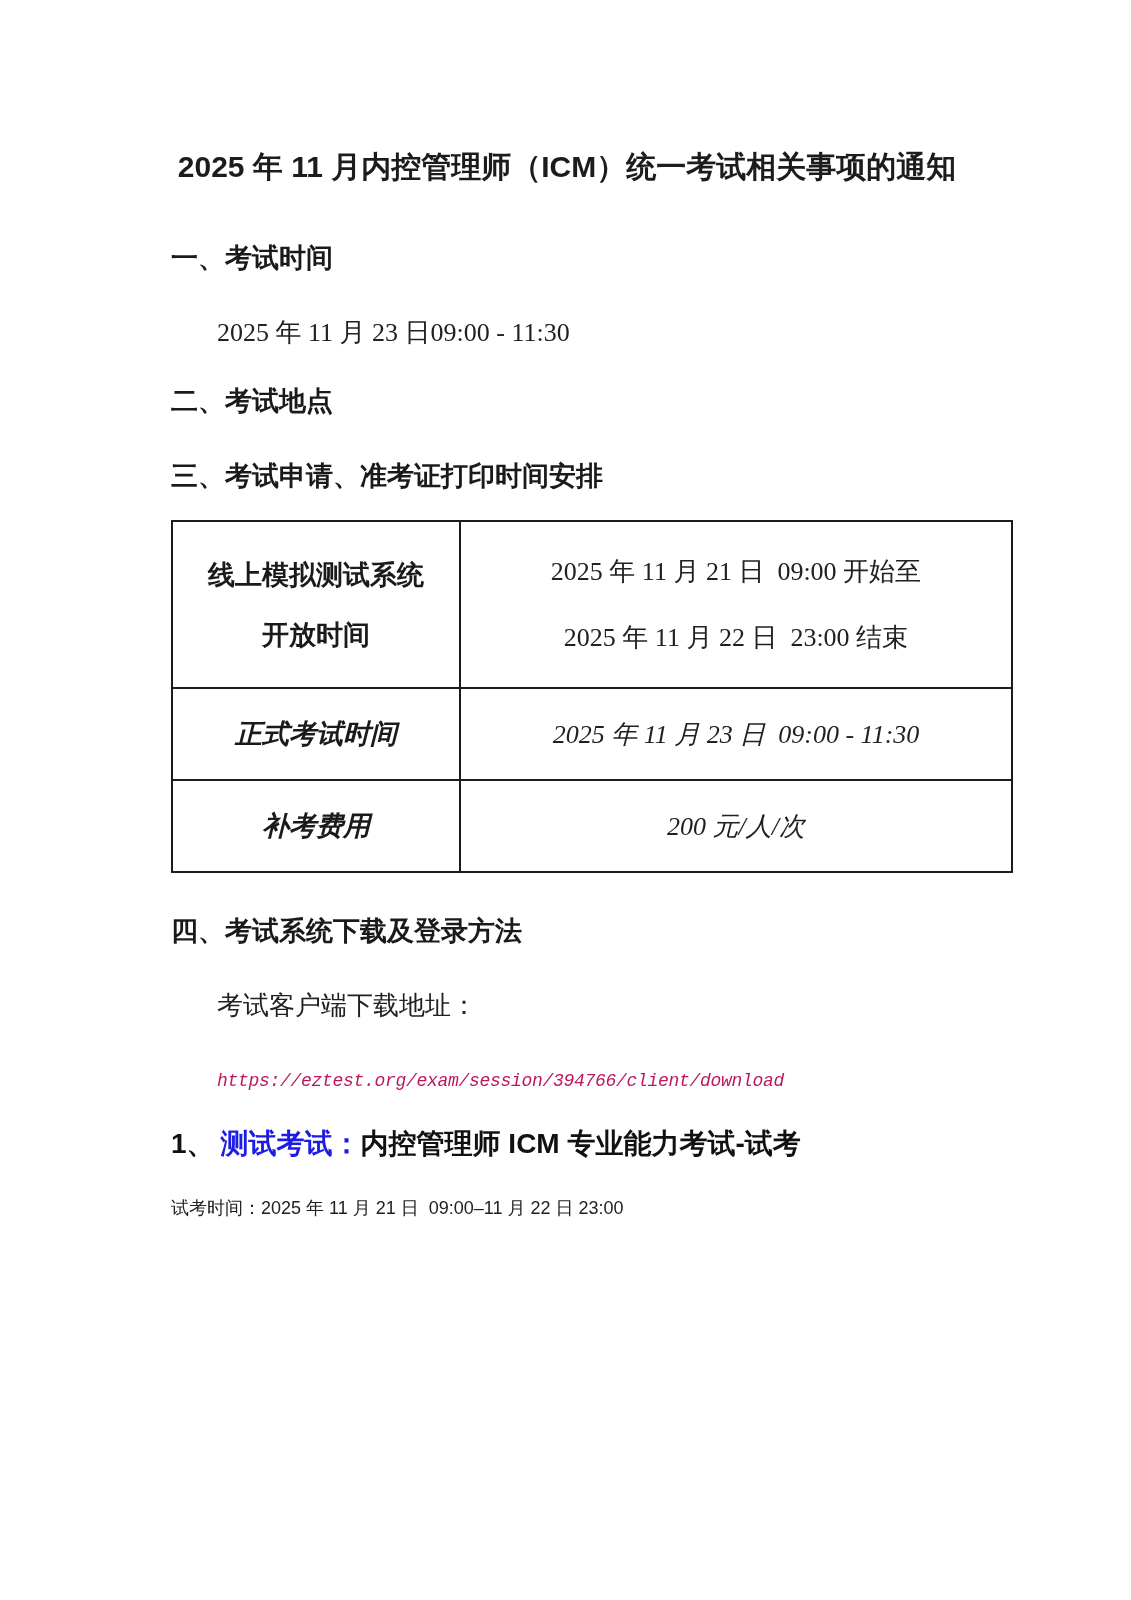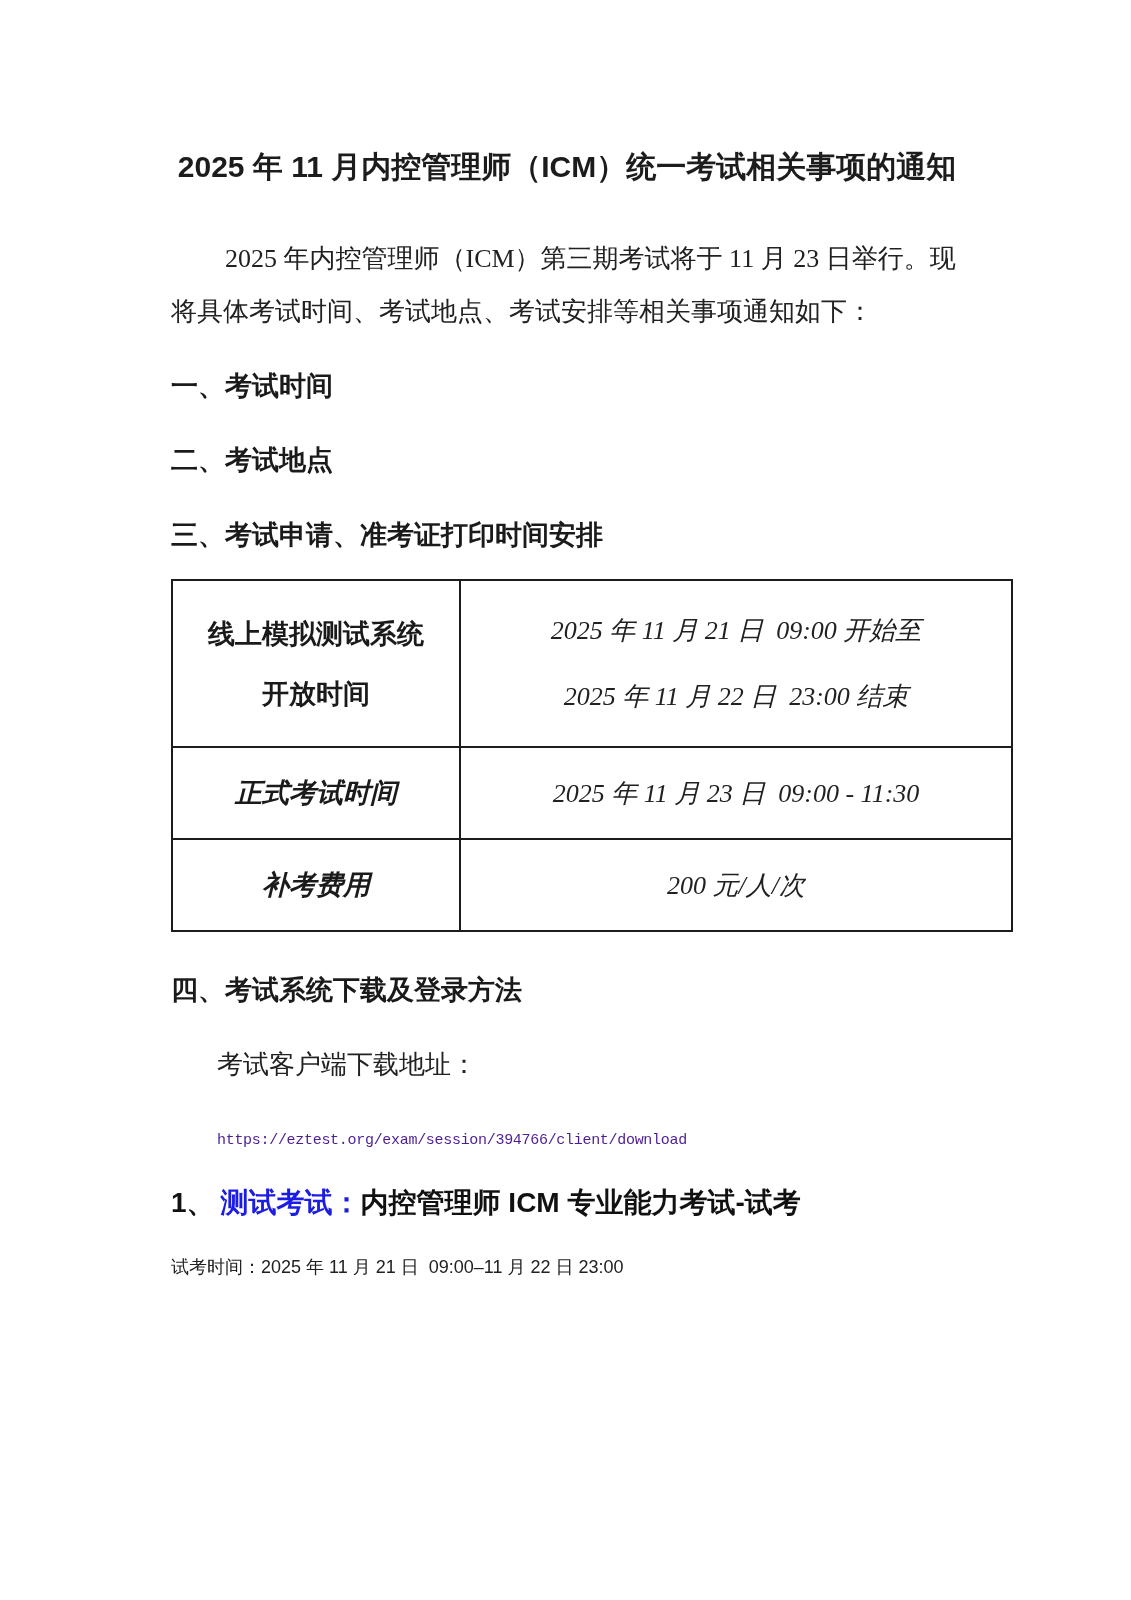--- a/index.html
+++ b/index.html
@@ -41,52 +41,49 @@
   }
   td.lab {
     width:288px;
     font-weight:bold; font-size:27px; color:#1a1a1a;
     font-family:"Liberation Serif","DejaVu Serif",serif;
   }
   td.val { width:552px; font-size:26px; color:#212121; }
   tr.row-tall td { height:167px; }
   tr.row-std td { height:92px;font-style:italic; }
   .lab-line { line-height:60px; }
-  .val-line { line-height:66px;font-style:italic; }
+  .val-line { line-height:66px; }
   .pre { white-space:pre-wrap; }
 
   .url-line {
     font-family:"Liberation Mono","DejaVu Sans Mono",monospace;
-    font-size:15px; line-height:53px; color:#4c1d95;
-    text-indent:46px; letter-spacing:-0.3px;
+    font-size:18px; line-height:53px; color:#be185d;
+    text-indent:46px; letter-spacing:-0.3px;font-style:italic;
   }
 
   .trial-heading {
     font-family:"Liberation Sans","DejaVu Sans",sans-serif;
     font-weight:bold; font-size:28px; line-height:42px; color:#111111;
   }
   .trial-heading .blue { color:#1c1ce4;margin-left:6px; }
   .trial-time {
     font-family:"Liberation Sans","DejaVu Sans",sans-serif;
     font-size:18px; line-height:42px; color:#212121;
   }
 </style>
 </head>
 <body>
 
 <div class="page">
 
   <div class="doc-title">2025 年 11 月内控管理师（ICM）统一考试相关事项的通知</div>
 
-  <div class="intro mb22">
-    <div class="body-line intro-l1">2025 年内控管理师（ICM）第三期考试将于 11 月 23 日举行。现</div>
-    <div class="body-line">将具体考试时间、考试地点、考试安排等相关事项通知如下：</div>
-  </div>
 
   <div class="sec-heading mb21">一、考试时间</div>
+  <div class="body-line content-indent mb16">2025 年 11 月 23 日09:00 - 11:30</div>
 
   <div class="sec-heading mb22">二、考试地点</div>
 
   <div class="sec-heading mb17">三、考试申请、准考证打印时间安排</div>
 
   <table class="schedule mb32">
     <tbody>
         <tr class="row-tall">
       <td class="lab">
         <div class="lab-line">线上模拟测试系统</div>

